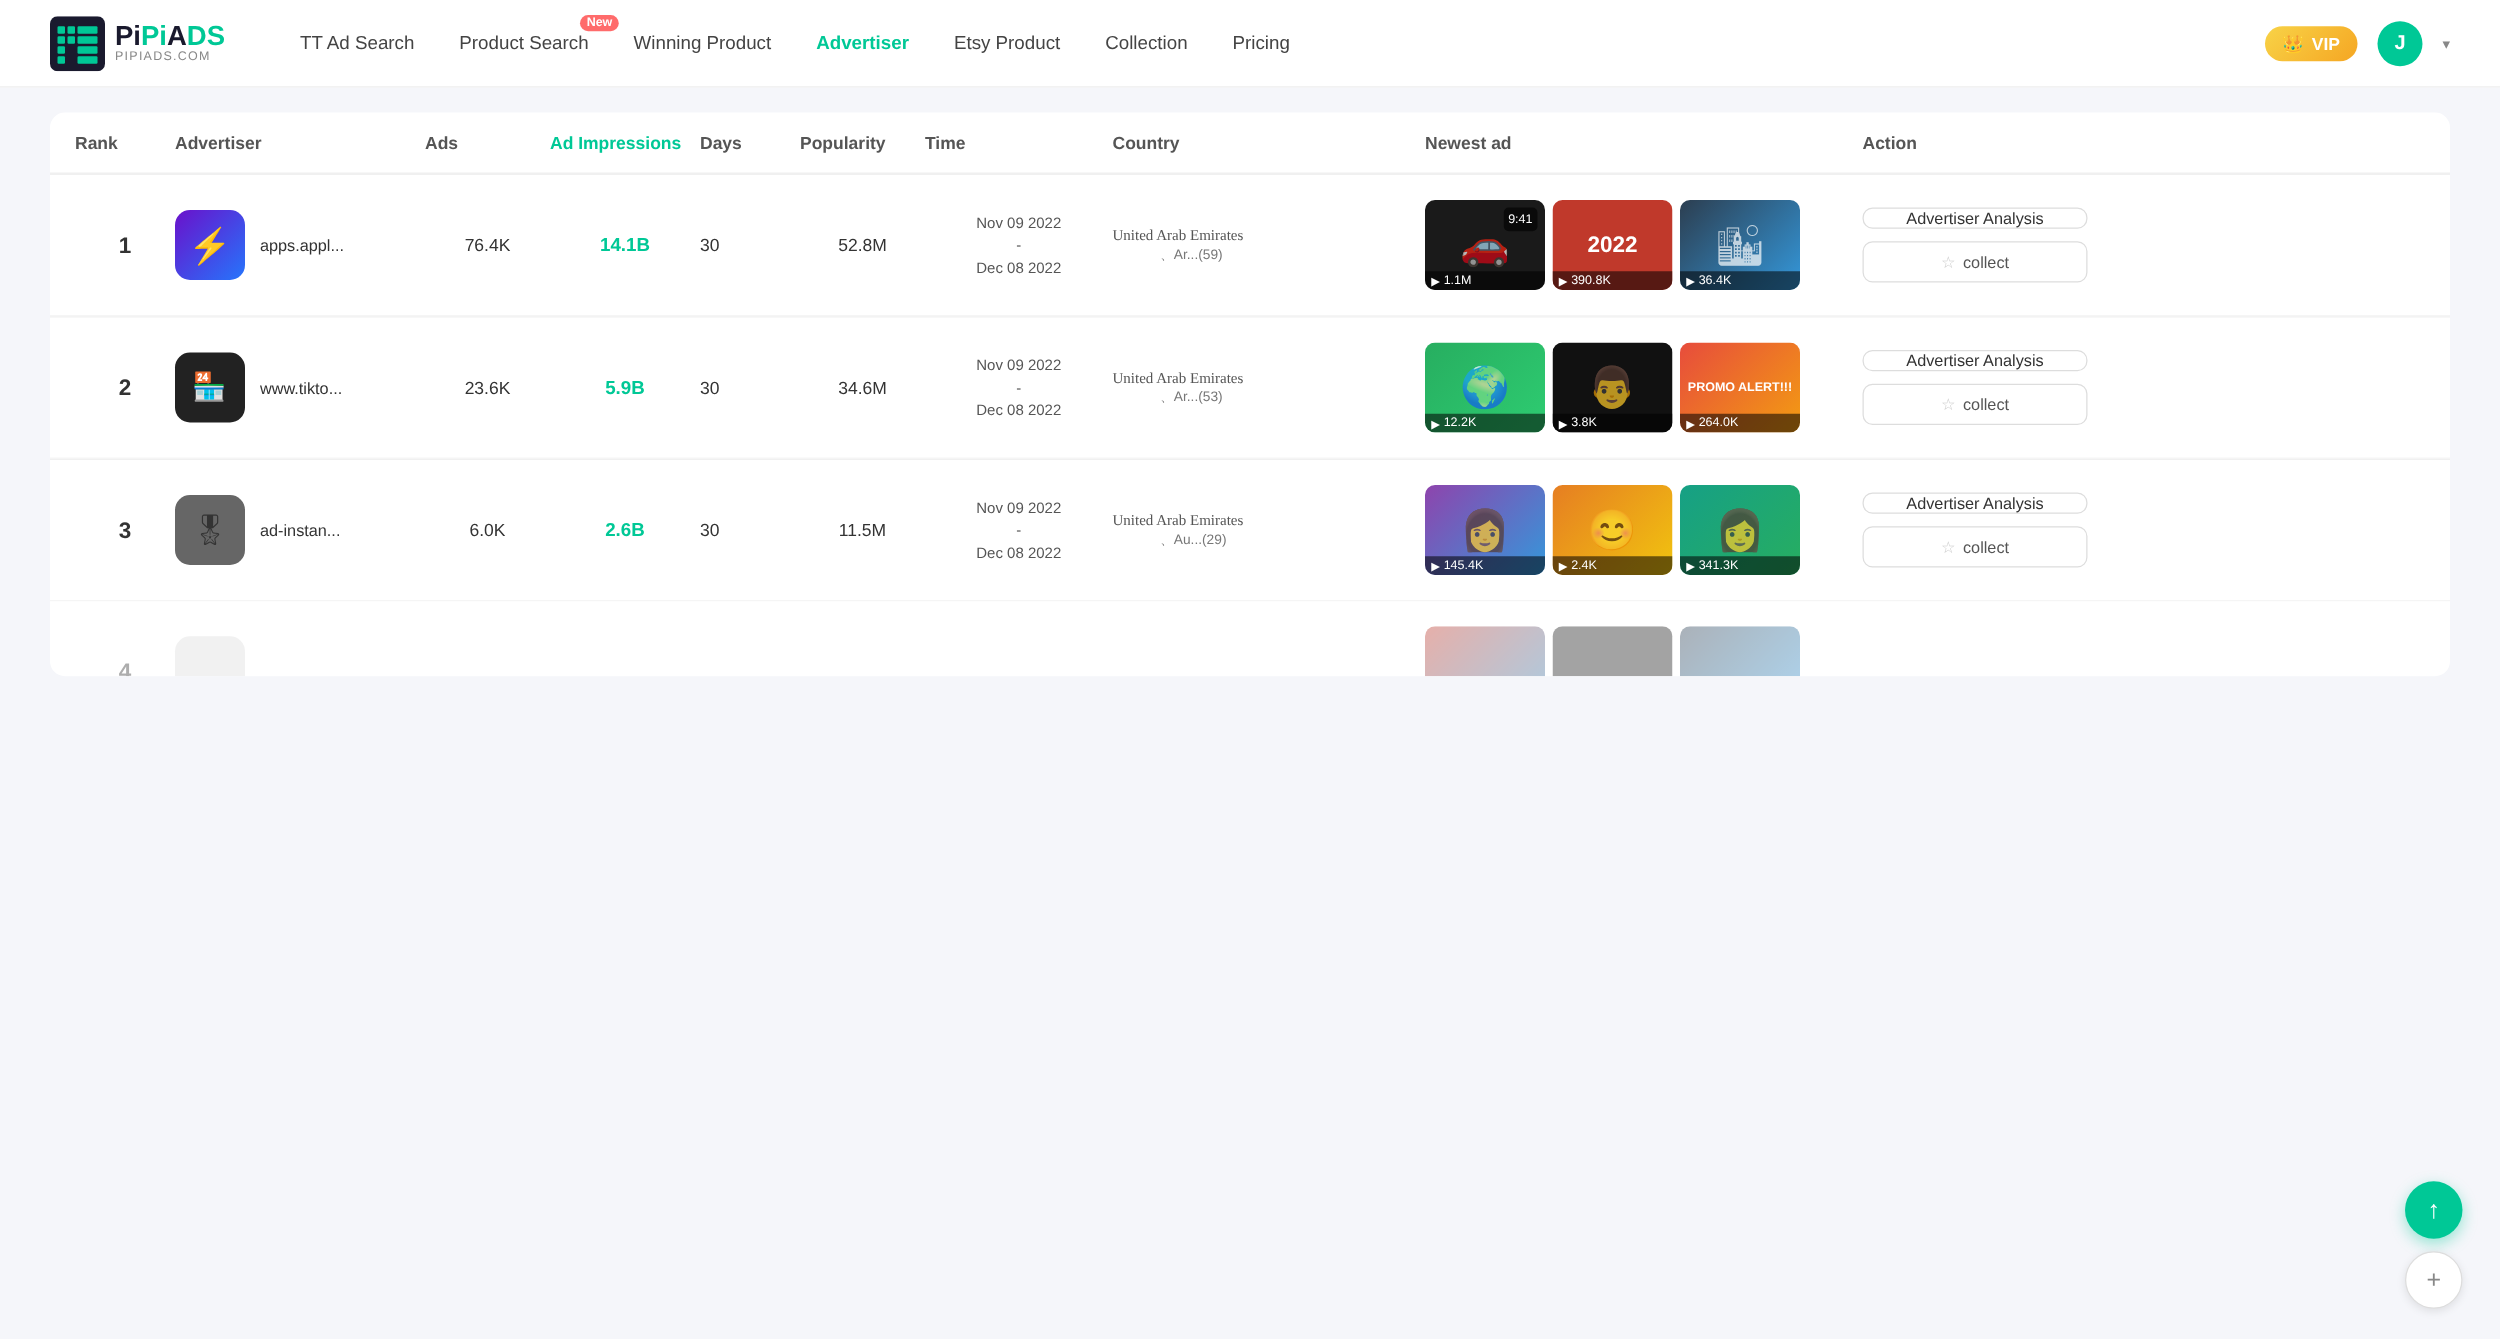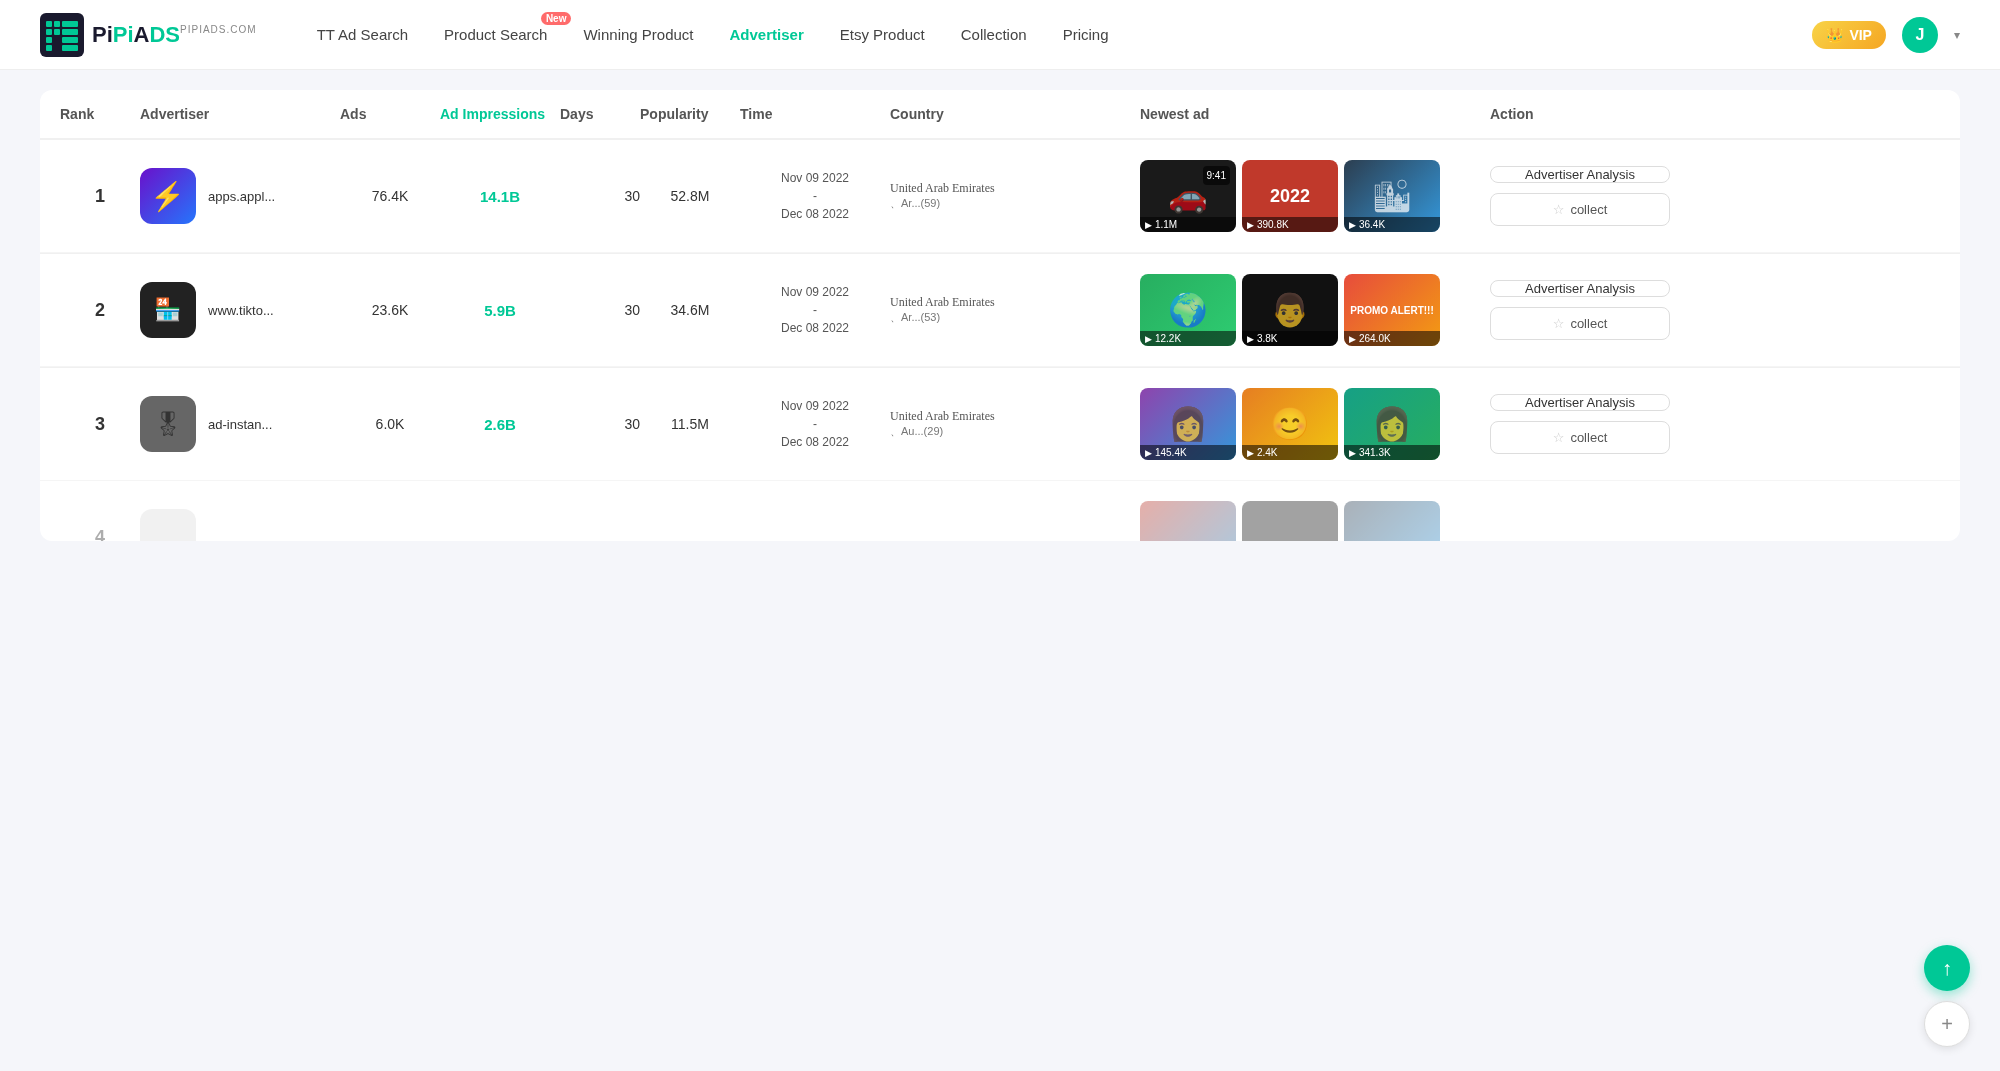--- a/index.html
+++ b/index.html
@@ -22,21 +22,21 @@
       align-items: center;
       margin-right: 60px;
     }
     .logo-icon {
       width: 44px;
       height: 44px;
       margin-right: 8px;
     }
     .logo-text {
       display: flex;
-      flex-direction: row;
+      flex-direction: column;
     }
     .logo-main {
       font-size: 22px;
       font-weight: 800;
       color: #1a1a2e;
       line-height: 1;
     }
     .logo-sub {
       font-size: 10px;
       color: #888;
@@ -139,28 +139,28 @@
       gap: 12px;
     }
     .advertiser-name {
       font-size: 13px;
       color: #333;
       font-weight: 500;
     }
 
     .ads-count { text-align: center; color: #333; }
     .impressions-val { text-align: center; color: #00c896; font-weight: 700; font-size: 15px; }
-    .days-val { text-align: right; color: #333; }
+    .days-val { text-align: left; color: #333; }
     .popularity-val { text-align: center; color: #333; }
 
     .time-cell { text-align: center; color: #555; font-size: 12px; line-height: 1.5; }
 
     .country-cell { font-size: 12px; color: #555; }
     .country-name { font-weight: 500; font-family: Liberation Serif, serif; }
-    .country-tags { color: #777; font-size: 11px; }
+    .country-tags { color: #777; font-size: 11px; margin-left: 38px; }
 
     .thumbnails {
       display: flex;
       gap: 6px;
     }
     .thumb {
       width: 96px;
       height: 72px;
       border-radius: 8px;
       overflow: hidden;

